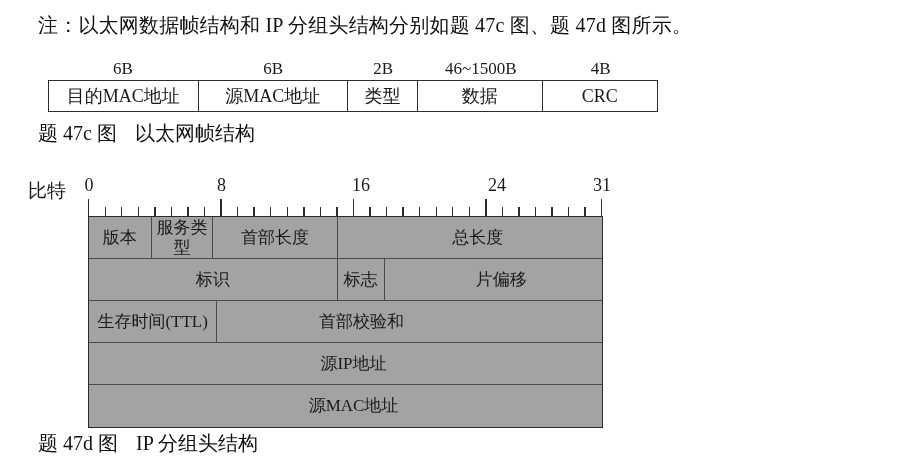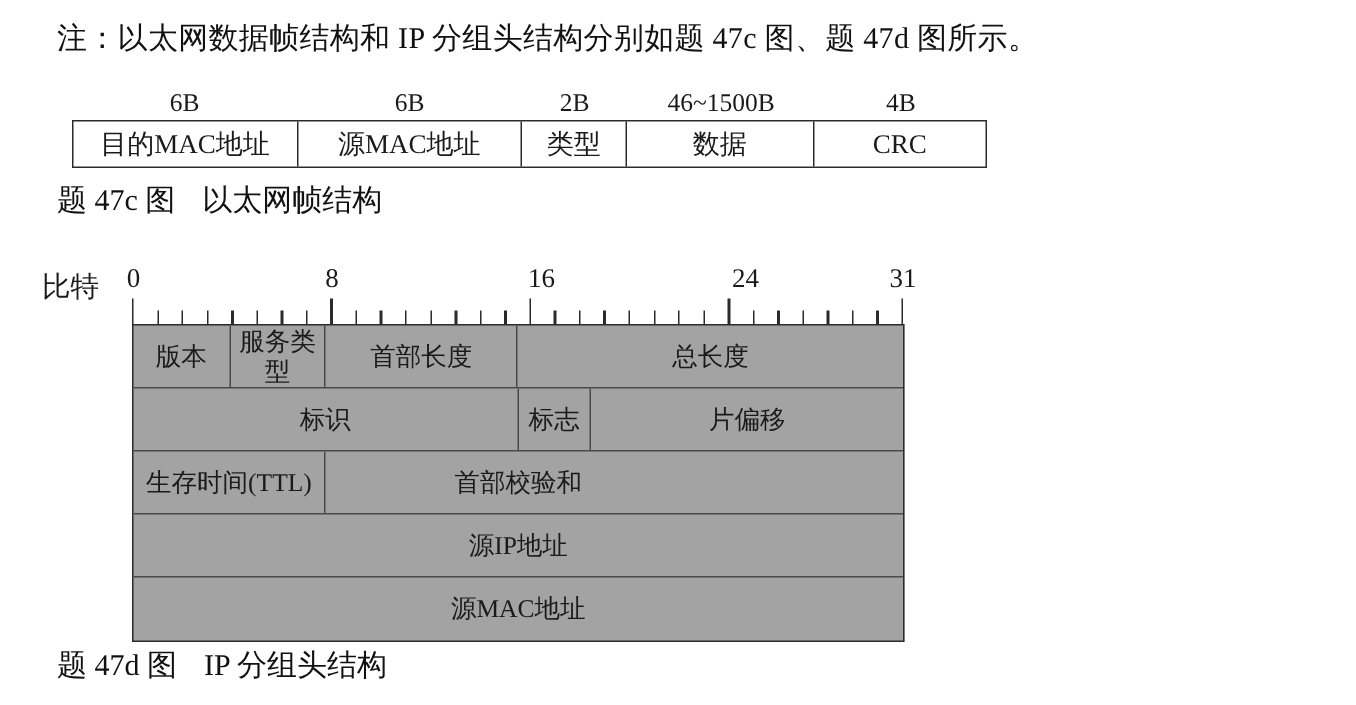--- a/index.html
+++ b/index.html
@@ -137,21 +137,21 @@
     display: flex;
     align-items: center;
     justify-content: center;
     text-align: center;
     font-size: 17px;
     line-height: 1.12;
     border-right: 1.3px solid #4a4a4a;
     box-sizing: border-box;
     white-space: nowrap;
   }
-  .ip-cell:last-child { border-right: none; }
+  .ip-cell:last-child { border-right: none; margin-left: 16px; }
   .ip-cell.two-line { white-space: normal; width: 2.6em; }
 </style>
 </head>
 <body>
 
 <div class="note-line">注：以太网数据帧结构和 IP 分组头结构分别如题 47c 图、题 47d 图所示。</div>
 
 <div class="eth-figure">
   <div class="eth-headers">
       <div class="eth-header-cell" style="width: 24.6%;">6B</div>

